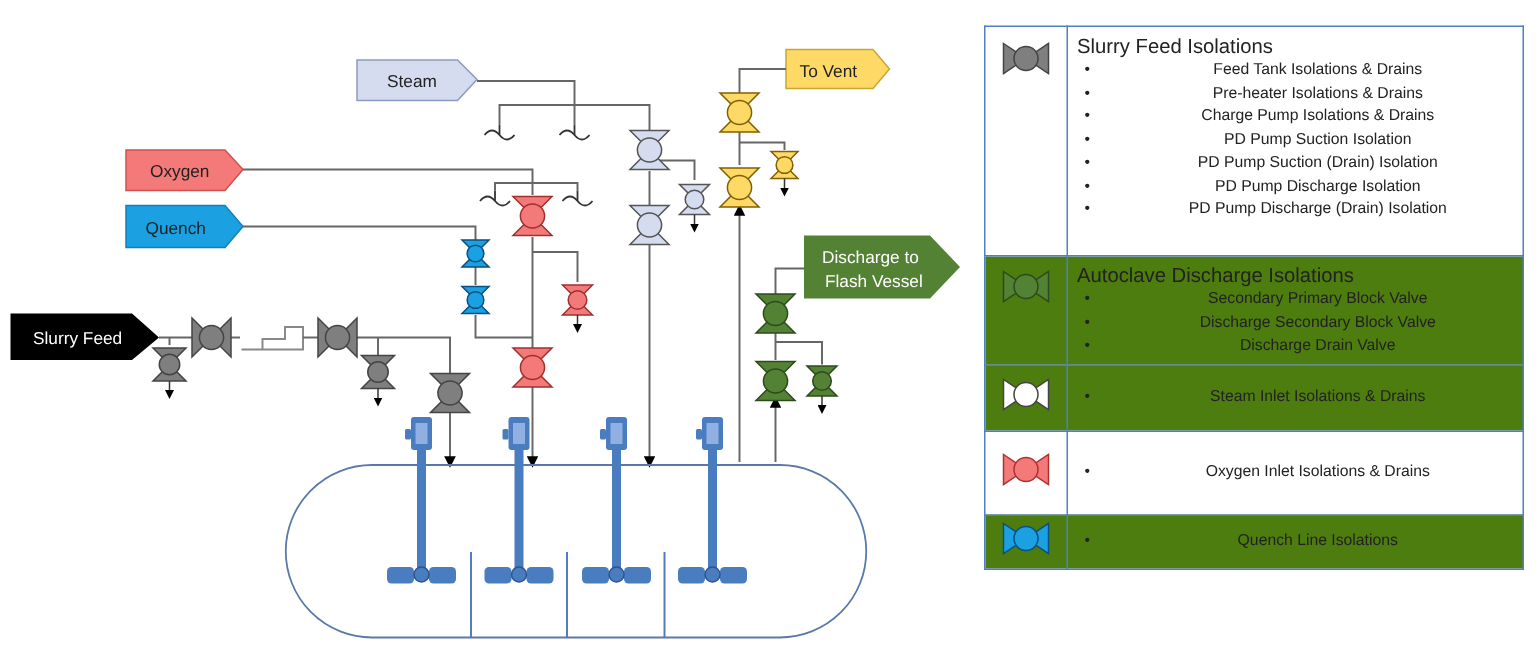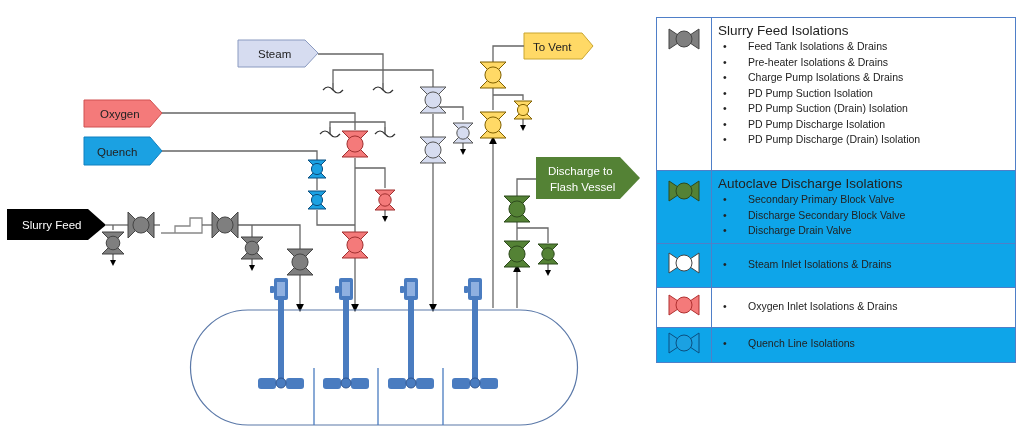--- a/index.html
+++ b/index.html
@@ -1,25 +1,25 @@
 <!DOCTYPE html>
 <html><head>
 <meta charset="utf-8">
 <style>
   html,body{margin:0;padding:0;background:#fff;}
   body{width:1024px;height:433px;position:relative;overflow:hidden;font-family:"Liberation Sans",sans-serif;}
   #diagram{position:absolute;left:0;top:0;}
   .legend{position:absolute;left:656px;top:17px;width:360px;border-collapse:collapse;font-family:"Liberation Sans",sans-serif;}
   .legend td{border:1.5px solid #4f7fc8;padding:0;vertical-align:top;}
   .legend .ic{width:54px;text-align:center;}
-  .legend tr.blue td{background:#0ea5e9;}
+  .legend tr.blue td{background:#4d7c0f;}
   .legend .txt{padding:3px 6px 4px 6px;font-size:10.5px;color:#222;}
   .legend .title{font-size:13.5px;color:#222;margin:2px 0 1px 0;}
   .legend ul{margin:0;padding:0 0 0 30px;list-style:none;}
-  .legend li{position:relative;line-height:15.5px;}
+  .legend li{position:relative;line-height:15.5px;text-align:center;}
   .legend li::before{content:"•";position:absolute;left:-25px;}
   .lbl{font-family:"Liberation Sans",sans-serif;font-size:11.5px;}
 </style>
 </head>
 <body>
 
 <svg id="diagram" width="650" height="433" viewBox="0 0 650 433" xmlns="http://www.w3.org/2000/svg">
   <defs>
     <marker id="arr" markerWidth="6" markerHeight="6" refX="3" refY="3" orient="auto">
       <path d="M0,0 L6,3 L0,6 Z" fill="#000"></path>
@@ -270,21 +270,21 @@
     <td class="ic" style="vertical-align:middle"><svg width="40" height="30">
             <path d="M5,5 L35,25 L35,5 L5,25 Z" fill="#fff" stroke="#444"></path>
             <circle cx="20" cy="15" r="8" fill="#fff" stroke="#444"></circle>
           </svg></td>
     <td class="txt" style="vertical-align:middle">
           <ul>
             <li>Steam Inlet Isolations &amp; Drains</li>
           </ul>
         </td>
   </tr>
-  <tr style="height:40px">
+  <tr style="height:56px">
     <td class="ic" style="vertical-align:middle"><svg width="40" height="30">
             <path d="M5,5 L35,25 L35,5 L5,25 Z" fill="#f47a7a" stroke="#b03030"></path>
             <circle cx="20" cy="15" r="8" fill="#f47a7a" stroke="#b03030"></circle>
           </svg></td>
     <td class="txt" style="vertical-align:middle">
           <ul>
             <li>Oxygen Inlet Isolations &amp; Drains</li>
           </ul>
         </td>
   </tr>

